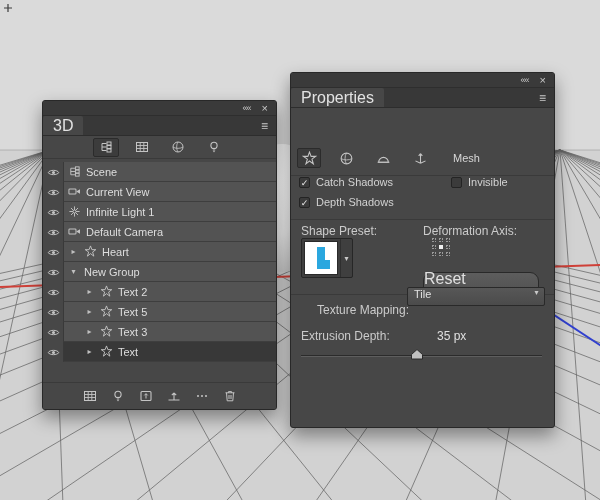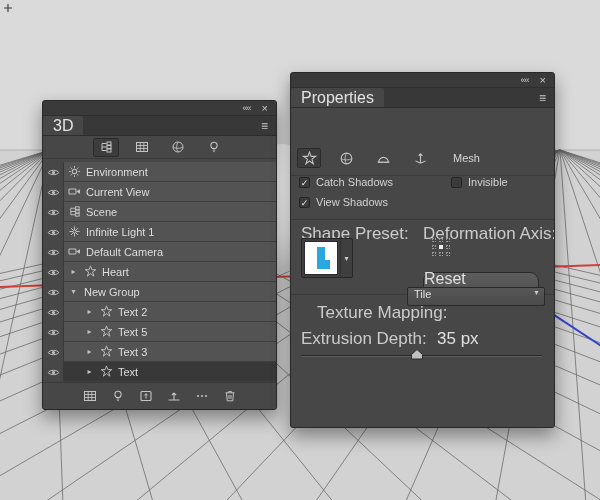--- a/index.html
+++ b/index.html
@@ -44,21 +44,21 @@
   .pbody{position:relative;height:100%}
   .sep{position:absolute;left:0;right:0;height:1px;background:#3a3a3a}
   .modes{position:absolute;top:40px;left:6px;display:flex;align-items:center;gap:13px}
   .mbtn{width:24px;height:20px;display:flex;align-items:center;justify-content:center;border-radius:2px;
         border:1px solid transparent}
   .mbtn.active{background:#3c3c3c;border-color:#2b2b2b}
   .modelabel{color:#d8d8d8;font-size:11px;margin-left:8px}
   .cbrow{position:absolute;display:flex;align-items:center;gap:6px;color:#d2d2d2;font-size:11px}
   .cb{width:11px;height:11px;background:#3b3b3b;border:1px solid #242424;border-radius:2px;
       color:#ececec;font-size:9px;line-height:10px;text-align:center;font-family:"DejaVu Sans",sans-serif}
-  .flabel{position:absolute;color:#cbcbcb;font-size:17px;white-space:nowrap}
+  .flabel{position:absolute;color:#cbcbcb;font-size:12px;white-space:nowrap}
   .preset{position:absolute;left:10px;top:130px;width:52px;height:40px;background:#3f3f3f;
           border:1px solid #262626;border-radius:2px;display:flex}
   .preset-thumb{width:34px;height:34px;background:#ffffff;margin:2px;border:1px solid #2a2a2a}
   .preset-arrow{flex:1;display:flex;align-items:center;justify-content:center;color:#c9c9c9;font-size:8px;
                 border-left:1px solid #2f2f2f;font-family:"DejaVu Sans",sans-serif}
   .axisgrid{position:absolute;left:141px;top:130px;display:grid;grid-template-columns:repeat(3,4px);
             grid-auto-rows:4px;gap:3px}
   .axcell{border:1px dotted #9b9b9b}
   .axcell.on{background:#efefef;border:1px solid #efefef}
   .pbtn{position:absolute;left:132px;top:164px;width:116px;height:32px;
@@ -259,49 +259,36 @@
 
     <div class="rows">
       <div class="lrow">
         <span class="eyecell">
             <svg width="13" height="9" viewBox="0 0 14 10">
               <use href="#s-eye"></use>
             </svg>
           </span>
         <div class="rbody">
             <svg width="13" height="13" viewBox="0 0 14 14">
-              <use href="#s-sun"></use>
-            </svg>
-            <span>Environment</span>
+              <use href="#s-scene"></use>
+            </svg>
+            <span>Scene</span>
           </div>
       </div>
       <div class="lrow">
         <span class="eyecell">
             <svg width="13" height="9" viewBox="0 0 14 10">
               <use href="#s-eye"></use>
             </svg>
           </span>
         <div class="rbody">
             <svg width="13" height="13" viewBox="0 0 14 14">
               <use href="#s-cam"></use>
             </svg>
             <span>Current View</span>
-          </div>
-      </div>
-      <div class="lrow">
-        <span class="eyecell">
-            <svg width="13" height="9" viewBox="0 0 14 10">
-              <use href="#s-eye"></use>
-            </svg>
-          </span>
-        <div class="rbody">
-            <svg width="13" height="13" viewBox="0 0 14 14">
-              <use href="#s-scene"></use>
-            </svg>
-            <span>Scene</span>
           </div>
       </div>
       <div class="lrow">
         <span class="eyecell">
             <svg width="13" height="9" viewBox="0 0 14 10">
               <use href="#s-eye"></use>
             </svg>
           </span>
         <div class="rbody">
             <svg width="13" height="13" viewBox="0 0 14 14">
@@ -479,21 +466,21 @@
       <div class="cbrow" style="left:8px;top:68px">
         <span class="cb">✓</span>
         <span>Catch Shadows</span>
       </div>
       <div class="cbrow" style="left:160px;top:68px">
         <span class="cb"></span>
         <span>Invisible</span>
       </div>
       <div class="cbrow" style="left:8px;top:88px">
         <span class="cb">✓</span>
-        <span>View Shadows</span>
+        <span>Depth Shadows</span>
       </div>
       <div class="sep" style="top:111px"></div>
 
       <span class="flabel" style="left:10px;top:116px">Shape Preset:</span>
       <span class="flabel" style="left:132px;top:116px">Deformation Axis:</span>
 
       <div class="preset">
         <span class="preset-thumb">
           <svg width="32" height="32" viewBox="0 0 32 32">
               <path d="M12 5h8v13h5v9H12Z" fill="#2aa7df"></path>

